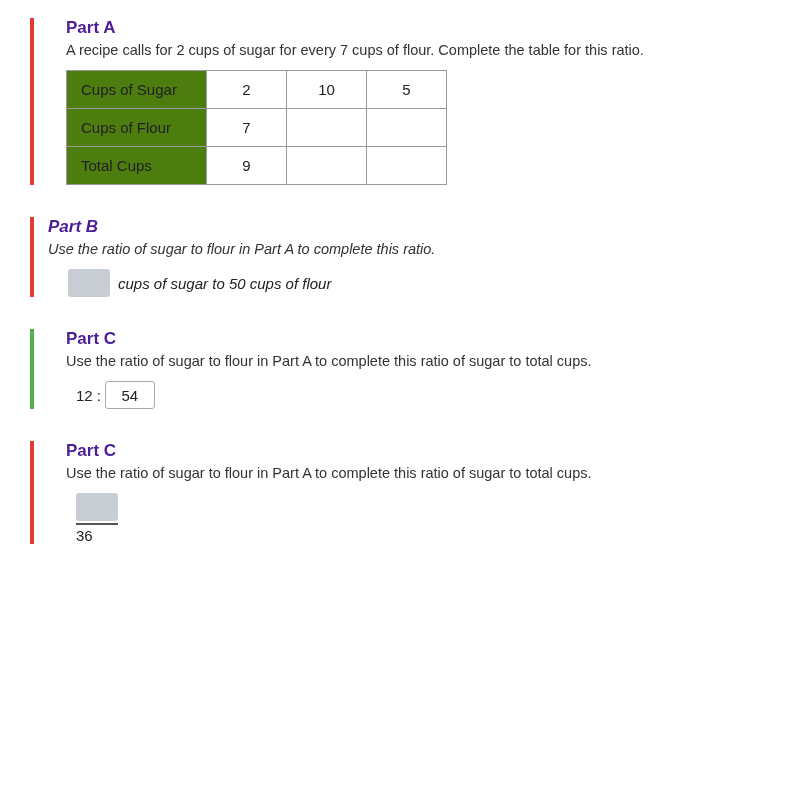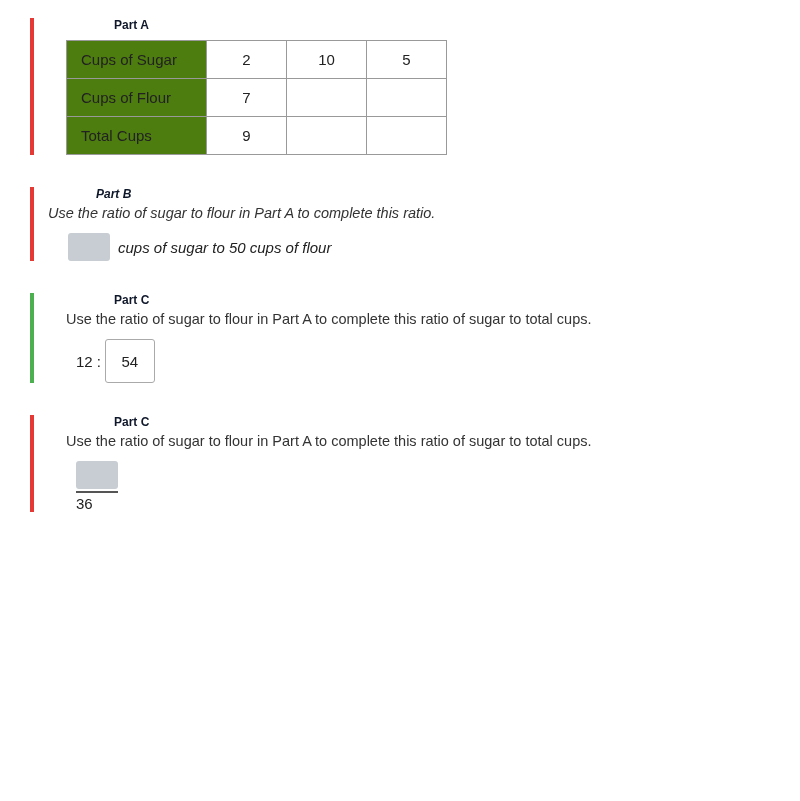--- a/index.html
+++ b/index.html
@@ -28,25 +28,24 @@
       left: 0;
       top: 0;
       bottom: 0;
     }
 
     .part-content {
       margin-left: 18px;
     }
 
     .part-title {
-      font-size: 12px;
+      font-size: 17px;
       font-weight: bold;
-      color: #0f172a;
+      color: #4c1d95;
       margin-bottom: 4px;
-      margin-left: 48px;
     }
 
     .part-desc {
       color: #333;
       margin-bottom: 12px;
       font-size: 14.5px;
     }
 
     
     .ratio-table {
@@ -120,21 +119,21 @@
 
     .ratio-colon {
       font-size: 15px;
     }
 
     .answer-box-filled {
       display: inline-flex;
       align-items: center;
       justify-content: center;
       width: 50px;
-      height: 44px;
+      height: 28px;
       border: 1.5px solid #aaa;
       border-radius: 3px;
       font-size: 15px;
       background: #fff;
       color: #222;
     }
 
     
     .fraction-area {
       display: flex;
@@ -175,20 +174,21 @@
   </style>
 </head>
 <body>
 
 <div class="page">
 
   <div class="part-section" style="padding-left: 18px;">
     <div class="side-bar bar-red"></div>
     <div class="part-content">
       <div class="part-title">Part A</div>
+      <div class="part-desc">A recipe calls for 2 cups of sugar for every 7 cups of flour. Complete the table for this ratio.</div>
 
       <table class="ratio-table">
         <tbody>
 
           <tr>
             <td class="row-label">Cups of Sugar</td>
             <td class="cell-value">2</td>
             <td class="cell-value">10</td>
             <td class="cell-value">5</td>
           </tr>

